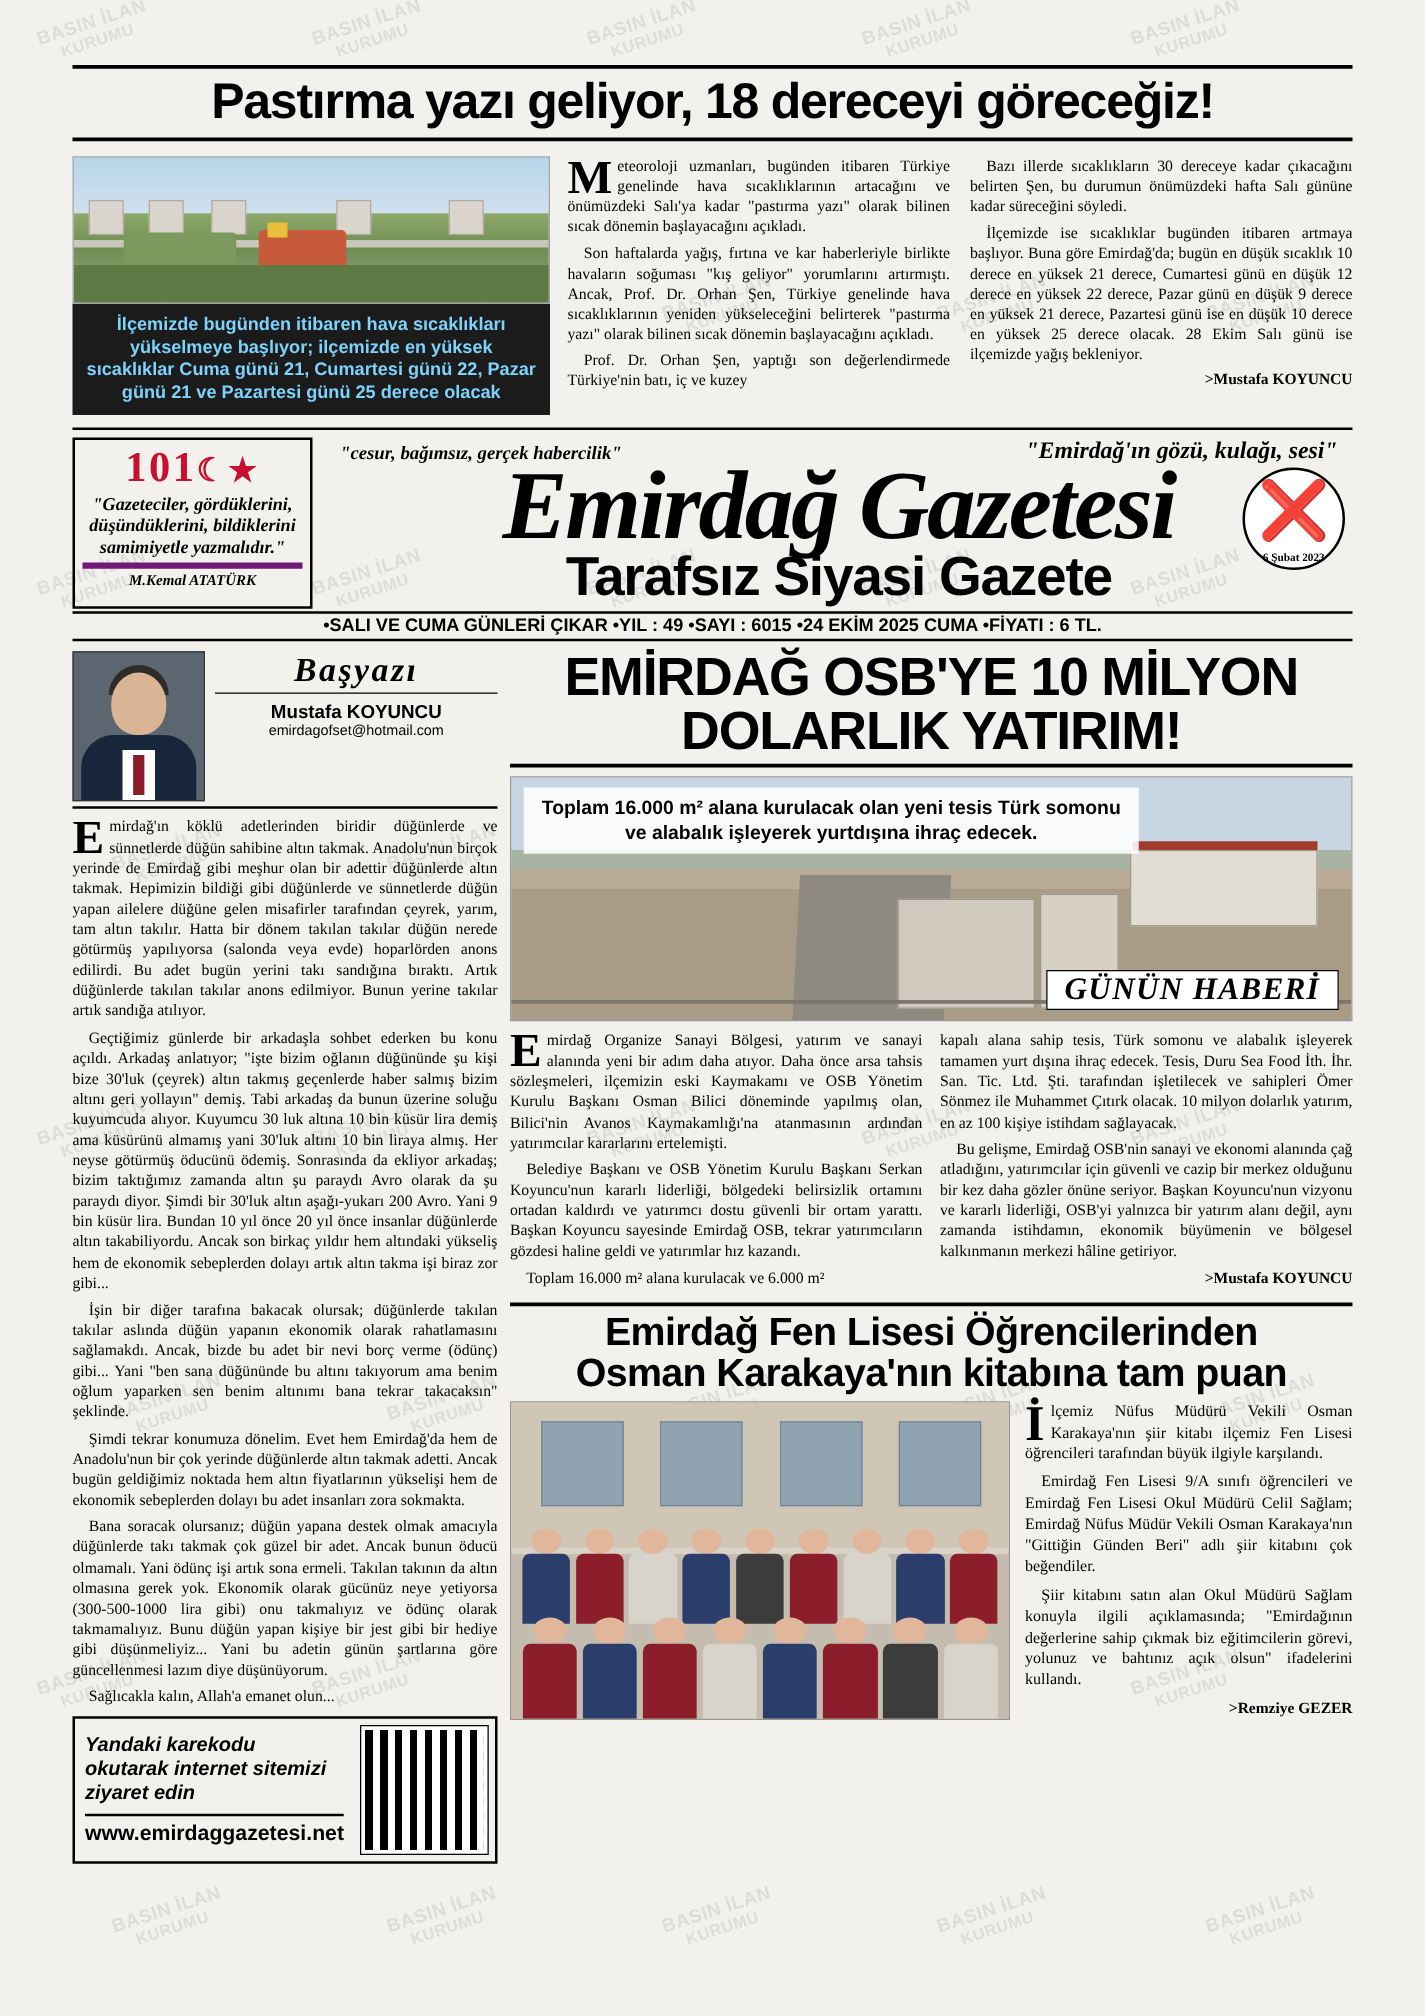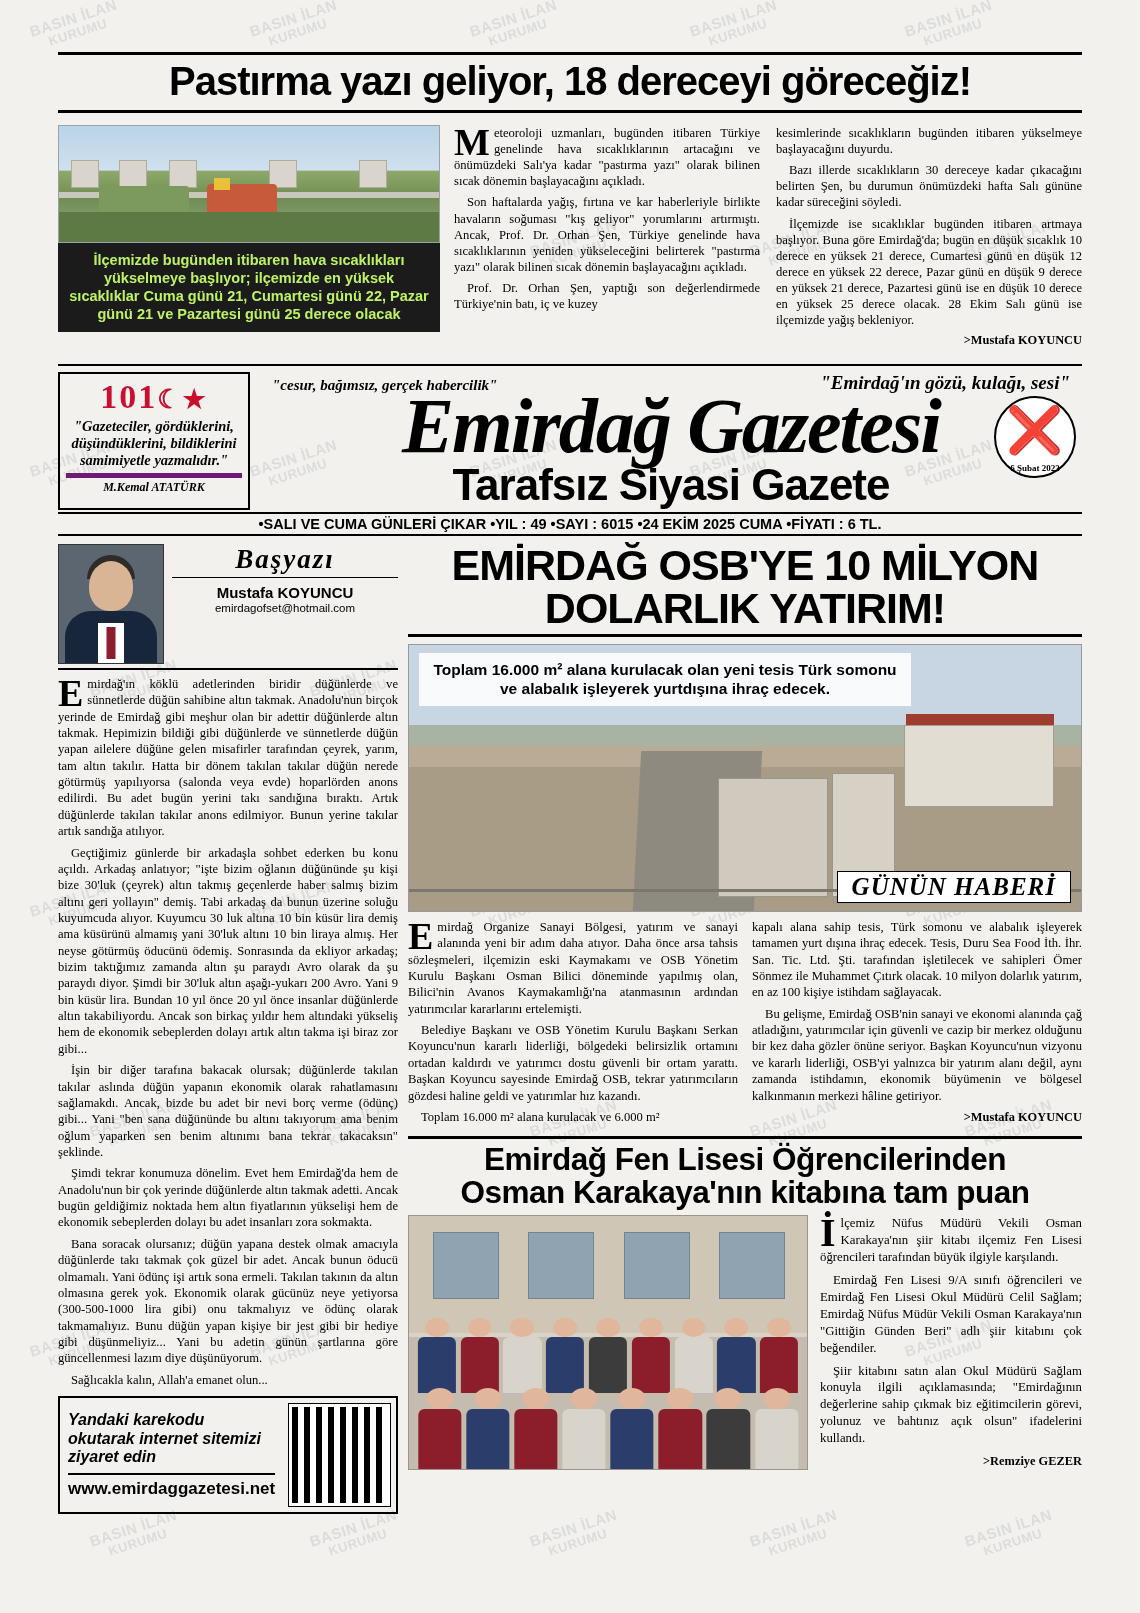--- a/index.html
+++ b/index.html
@@ -57,21 +57,21 @@
     background:linear-gradient(#b9d4e8 0%, #cfe0ee 38%, #8ea86a 39%, #6f8d52 62%, #9aa98a 100%);
     position:relative;overflow:hidden;border:1px solid #9aa2a8;box-sizing:border-box;
   }
   .weather-photo .roadline{position:absolute;left:0;right:0;top:66px;height:6px;background:#c9c6bb;}
   .weather-photo .park{position:absolute;left:40px;top:60px;width:90px;height:34px;background:#7d9a5e;border-radius:3px;}
   .weather-photo .play{position:absolute;left:148px;top:58px;width:70px;height:32px;background:#c85a3c;border-radius:4px;}
   .weather-photo .play2{position:absolute;left:155px;top:52px;width:16px;height:12px;background:#e8c03a;}
   .weather-photo .bld{position:absolute;top:34px;width:26px;height:26px;background:#d9d5cc;border:1px solid #b2aca0;}
   .weather-photo .treeline{position:absolute;left:0;right:0;top:86px;height:32px;background:#5d7a44;}
   .caption{
-    background:#1b1b1b;color:#bef264;
+    background:#1b1b1b;color:#7dd3fc;
     font-family:"Liberation Sans", sans-serif;
     font-weight:bold;font-size:14.5px;line-height:1.25;
     padding:8px 10px;text-align:center;margin-top:0;
   }
   .weather-cols{flex:1;display:flex;gap:16px;font-size:12.6px;line-height:1.28;text-align:justify;}
   .weather-cols .col{flex:1;}
   .weather-cols p{margin:0 0 5px 0;text-indent:13px;}
   .dropcap{
     float:left;font-size:38px;line-height:30px;font-weight:bold;
     padding:2px 4px 0 0;font-family:"Liberation Serif",serif;
@@ -164,21 +164,21 @@
 
   
   .osb-head{
     border-bottom:3px solid #000;padding-bottom:4px;text-align:center;
   }
   .osb-head h2{
     margin:0;font-family:"Liberation Sans",sans-serif;font-weight:bold;
     font-size:43px;line-height:1.0;letter-spacing:-1px;
   }
   .osb-photo{
-    margin-top:7px;width:100%;height:268px;position:relative;overflow:hidden;
+    margin-top:7px;width:100%;height:196px;position:relative;overflow:hidden;
     background:linear-gradient(#c7d6e2 0 34%, #b9ab95 34% 46%, #a89c87 46% 100%);
     border:1px solid #999;box-sizing:border-box;
   }
   .osb-photo .road{position:absolute;left:34%;top:40%;width:18%;height:60%;background:#8f8a80;transform:skewX(-3deg);}
   .osb-photo .gate{position:absolute;left:46%;top:50%;width:16%;height:44%;background:#cfcabd;border:1px solid #9b968b;}
   .osb-photo .gate2{position:absolute;left:63%;top:48%;width:9%;height:46%;background:#d6d1c4;border:1px solid #9b968b;}
   .osb-photo .bldg{position:absolute;right:4%;top:30%;width:22%;height:30%;background:#e2ddd2;border:1px solid #a49e92;}
   .osb-photo .roof{position:absolute;right:4%;top:26%;width:22%;height:5%;background:#a03c2e;}
   .osb-photo .hill{position:absolute;left:0;right:0;top:30%;height:8%;background:#a9b3a4;}
   .osb-photo .fence{position:absolute;left:0;right:0;bottom:7%;height:3px;background:#7c776d;}
@@ -292,21 +292,20 @@
       </div>
       <div class="caption">İlçemizde bugünden itibaren hava sıcaklıkları yükselmeye başlıyor; ilçemizde en yüksek sıcaklıklar Cuma günü 21, Cumartesi günü 22, Pazar günü 21 ve Pazartesi günü 25 derece olacak</div>
     </div>
     <div class="weather-cols">
       <div class="col">
         <p class="no-indent"><span class="dropcap">M</span><span>eteoroloji uzmanları, bugünden itibaren Türkiye genelinde hava sıcaklıklarının artacağını ve önümüzdeki Salı'ya kadar "pastırma yazı" olarak bilinen sıcak dönemin başlayacağını açıkladı.</span></p>
         <p>Son haftalarda yağış, fırtına ve kar haberleriyle birlikte havaların soğuması "kış geliyor" yorumlarını artırmıştı. Ancak, Prof. Dr. Orhan Şen, Türkiye genelinde hava sıcaklıklarının yeniden yükseleceğini belirterek "pastırma yazı" olarak bilinen sıcak dönemin başlayacağını açıkladı.</p>
         <p>Prof. Dr. Orhan Şen, yaptığı son değerlendirmede Türkiye'nin batı, iç ve kuzey</p>
       </div>
       <div class="col">
-        <p class="no-indent">kesimlerinde sıcaklıkların bugünden itibaren yükselmeye başlayacağını duyurdu.</p>
         <p>Bazı illerde sıcaklıkların 30 dereceye kadar çıkacağını belirten Şen, bu durumun önümüzdeki hafta Salı gününe kadar süreceğini söyledi.</p>
         <p>İlçemizde ise sıcaklıklar bugünden itibaren artmaya başlıyor. Buna göre Emirdağ'da; bugün en düşük sıcaklık 10 derece en yüksek 21 derece, Cumartesi günü en düşük 12 derece en yüksek 22 derece, Pazar günü en düşük 9 derece en yüksek 21 derece, Pazartesi günü ise en düşük 10 derece en yüksek 25 derece olacak. 28 Ekim Salı günü ise ilçemizde yağış bekleniyor.</p>
         <p class="sign no-indent">&gt;Mustafa KOYUNCU</p>
       </div>
     </div>
   </div>
 
   <div class="masthead">
     <div class="ataturk-box">
       <div class="ataturk-101"><span>101</span><span class="moon">☾★</span></div>

